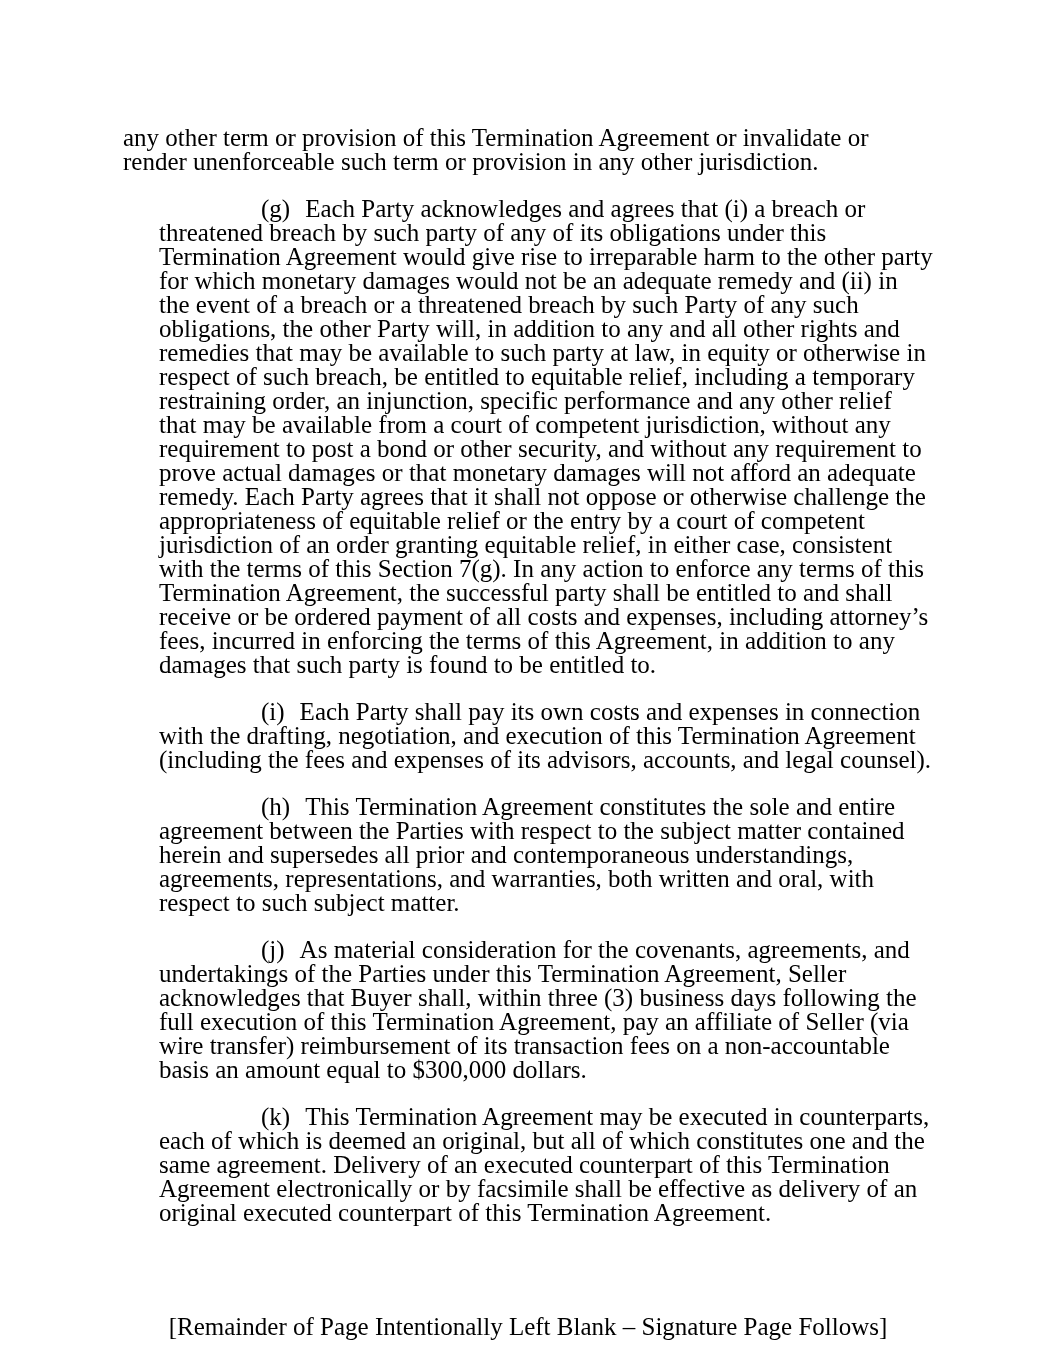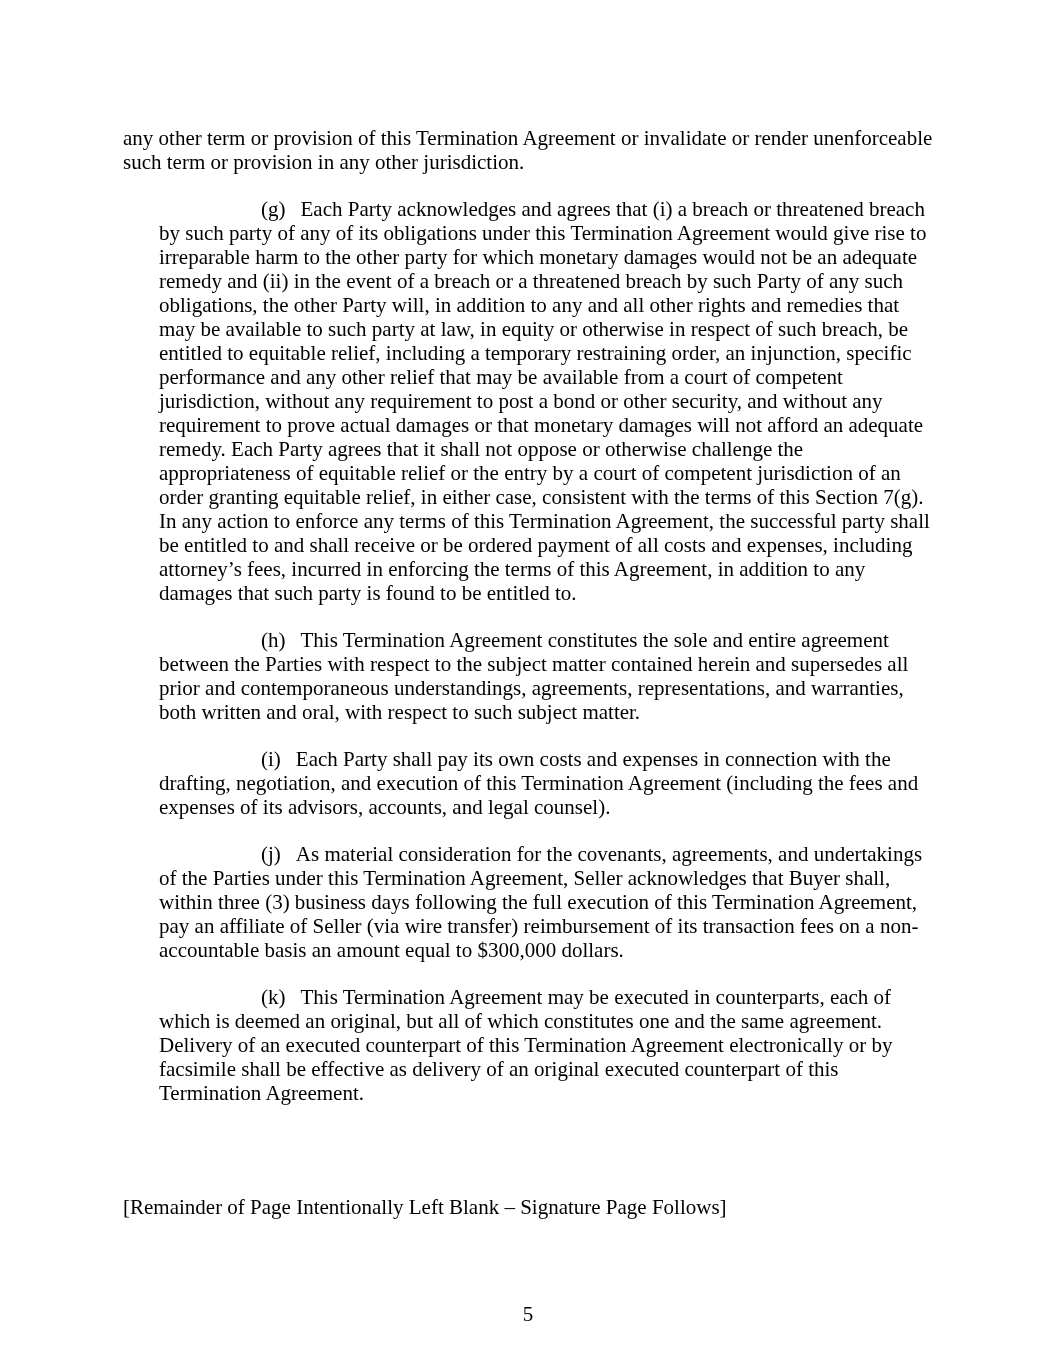--- a/index.html
+++ b/index.html
@@ -7,66 +7,66 @@
     padding: 0;
     background: #ffffff;
   }
   .page {
     position: relative;
     width: 1055px;
     height: 1365px;
     background: #ffffff;
     color: #000000;
     font-family: "Liberation Serif", serif;
-    font-size: 21px;
+    font-size: 25px;
     line-height: 24px;
     box-sizing: border-box;
     padding: 126px 122px 0 123px;
     overflow: hidden;
   }
   .para {
     margin: 0 0 23px 0;
     text-align: left;
   }
   .para--lettered {
     text-indent: 102px;
     margin-left: 36px;
   }
   .para-gap {
     display: inline-block;
     width: 15px;
   }
   .remainder-note {
     margin-top: 90px;
-    text-align: left;
+    text-align: center;
     text-indent: 0;
   }
   .page-number {
     margin-top: 83px;
     text-align: center;
     text-indent: 0;
   }
 </style>
 </head>
 <body>
 
 <div class="page">
 
   <p class="para">any other term or provision of this Termination Agreement or invalidate or render unenforceable such term or provision in any other jurisdiction.</p>
 
   <p class="para para--lettered">
     <span>(g)</span><span class="para-gap"></span><span>Each Party acknowledges and agrees that (i) a breach or threatened breach by such party of any of its obligations under this Termination Agreement would give rise to irreparable harm to the other party for which monetary damages would not be an adequate remedy and (ii) in the event of a breach or a threatened breach by such Party of any such obligations, the other Party will, in addition to any and all other rights and remedies that may be available to such party at law, in equity or otherwise in respect of such breach, be entitled to equitable relief, including a temporary restraining order, an injunction, specific performance and any other relief that may be available from a court of competent jurisdiction, without any requirement to post a bond or other security, and without any requirement to prove actual damages or that monetary damages will not afford an adequate remedy. Each Party agrees that it shall not oppose or otherwise challenge the appropriateness of equitable relief or the entry by a court of competent jurisdiction of an order granting equitable relief, in either case, consistent with the terms of this Section 7(g).  In any action to enforce any terms of this Termination Agreement, the successful party shall be entitled to and shall receive or be ordered payment of all costs and expenses, including attorney’s fees, incurred in enforcing the terms of this Agreement, in addition to any damages that such party is found to be entitled to.</span>
   </p>
 
   <p class="para para--lettered">
-    <span>(h)</span><span class="para-gap"></span><span>This Termination Agreement constitutes the sole and entire agreement between the Parties with respect to the subject matter contained herein and supersedes all prior and contemporaneous understandings, agreements, representations, and warranties, both written and oral, with respect to such subject matter.</span>
+    <span>(i)</span><span class="para-gap"></span><span>Each Party shall pay its own costs and expenses in connection with the drafting, negotiation, and execution of this Termination Agreement (including the fees and expenses of its advisors, accounts, and legal counsel).</span>
   </p>
 
   <p class="para para--lettered">
-    <span>(i)</span><span class="para-gap"></span><span>Each Party shall pay its own costs and expenses in connection with the drafting, negotiation, and execution of this Termination Agreement (including the fees and expenses of its advisors, accounts, and legal counsel).</span>
+    <span>(h)</span><span class="para-gap"></span><span>This Termination Agreement constitutes the sole and entire agreement between the Parties with respect to the subject matter contained herein and supersedes all prior and contemporaneous understandings, agreements, representations, and warranties, both written and oral, with respect to such subject matter.</span>
   </p>
 
   <p class="para para--lettered">
     <span>(j)</span><span class="para-gap"></span><span>As material consideration for the covenants, agreements, and undertakings of the Parties under this Termination Agreement, Seller acknowledges that Buyer shall, within three (3) business days following the full execution of this Termination Agreement, pay an affiliate of Seller (via wire transfer) reimbursement of its transaction fees on a non-accountable basis an amount equal to $300,000 dollars.</span>
   </p>
 
   <p class="para para--lettered">
     <span>(k)</span><span class="para-gap"></span><span>This Termination Agreement may be executed in counterparts, each of which is deemed an original, but all of which constitutes one and the same agreement. Delivery of an executed counterpart of this Termination Agreement electronically or by facsimile shall be effective as delivery of an original executed counterpart of this Termination Agreement.</span>
   </p>
 

